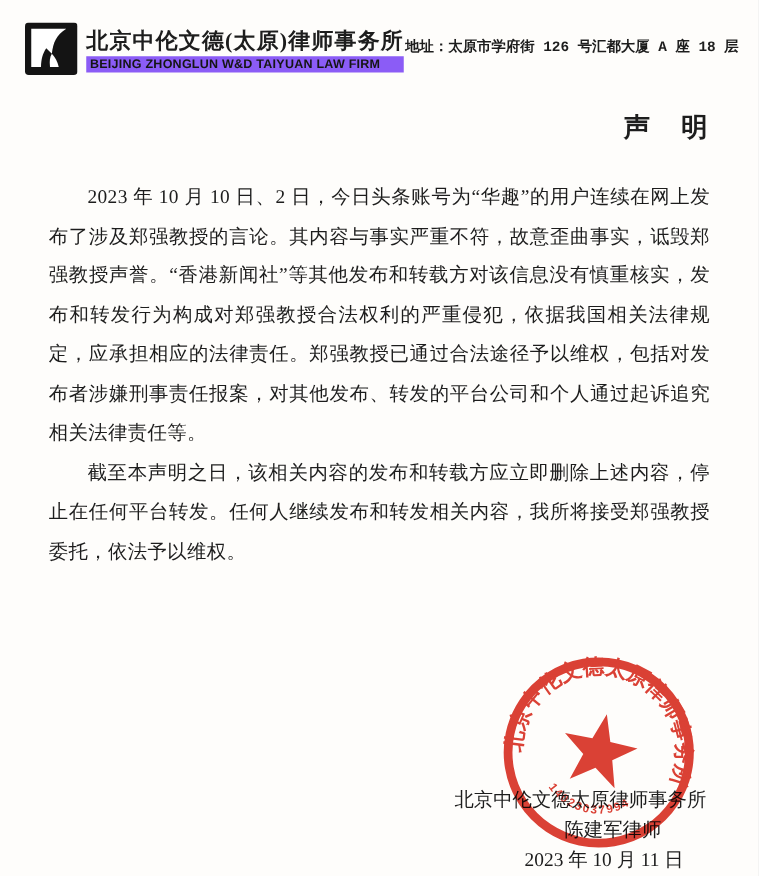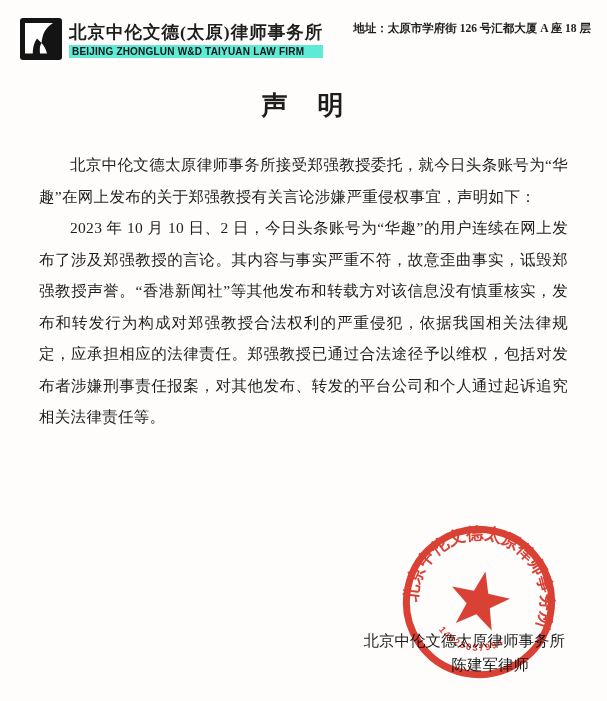--- a/index.html
+++ b/index.html
@@ -7,25 +7,25 @@
     position:relative;width:607px;height:701px;margin:0 auto;
     background:#fefdfb;color:#1d1d1d;overflow:hidden;
     font-family:"Liberation Serif","DejaVu Serif",serif;
   }
   
   .letterhead{position:absolute;top:18px;left:20px;right:16px;display:flex;justify-content:space-between;align-items:flex-start;}
   .logo-block{display:flex;align-items:center;gap:7px;}
   .logo-mark{width:42px;height:42px;flex:0 0 auto;}
   .logo-text{display:flex;flex-direction:column;gap:1px;}
   .firm-cn{font-size:17.5px;font-weight:700;letter-spacing:1px;font-family:"Liberation Serif","DejaVu Serif",serif;}
-  .firm-en{font-size:10px;font-weight:700;letter-spacing:.2px;background:#5eead4;color:#151515;padding:1px 3px;font-family:"Liberation Sans","DejaVu Sans",sans-serif;white-space:nowrap;}
-  .contact{margin-top:0;font-size:11.5px;font-weight:700;line-height:1.9;text-align:left;font-family:Liberation Serif, serif;white-space:nowrap;}
+  .firm-en{font-size:10px;font-weight:700;letter-spacing:.2px;background:#8b5cf6;color:#151515;padding:1px 3px;font-family:"Liberation Sans","DejaVu Sans",sans-serif;white-space:nowrap;}
+  .contact{margin-top:10px;font-size:11.5px;font-weight:700;line-height:1.9;text-align:left;font-family:Liberation Mono, monospace;white-space:nowrap;}
   
   .content{padding:88px 39px 0 39px;}
-  .title{margin:0 0 26px 0;text-align:center;font-size:26px;font-weight:700;letter-spacing:2px;}
+  .title{margin:0 0 26px 0;text-align:right;font-size:21px;font-weight:700;letter-spacing:2px;}
   .content p{margin:0;font-size:15.5px;line-height:31.5px;text-align:justify;text-indent:2em;letter-spacing:.3px;}
   .closing{text-indent:2em;}
   
   .signature{position:absolute;top:630px;right:40px;text-align:right;font-size:15.5px;line-height:22px;z-index:2;}
   .sig-firm{margin-right:2px;}
   .sig-lawyer{margin-right:38px;margin-top:2px;}
   .sig-date{margin-right:20px;margin-top:2px;}
   
   .seal{
     position:absolute;left:401px;top:524px;width:156px;height:156px;z-index:3;
@@ -52,27 +52,28 @@
         <span class="firm-en">BEIJING ZHONGLUN W&amp;D TAIYUAN LAW FIRM</span>
       </span>
     </div>
     <div class="contact">
       <div>地址：太原市学府街 126 号汇都大厦 A 座 18 层</div>
     </div>
   </div>
 
   <div class="content">
     <h1 class="title">声　明</h1>
-    <p>北京中伦文德太原律师事务所接受郑强教授委托，就今日头条账号为“华趣”在网上发布的关于郑强教授有关言论涉嫌严重侵权事宜，声明如下：</p>
     <p>2023 年 10 月 10 日、2 日，今日头条账号为“华趣”的用户连续在网上发布了涉及郑强教授的言论。其内容与事实严重不符，故意歪曲事实，诋毁郑强教授声誉。“香港新闻社”等其他发布和转载方对该信息没有慎重核实，发布和转发行为构成对郑强教授合法权利的严重侵犯，依据我国相关法律规定，应承担相应的法律责任。郑强教授已通过合法途径予以维权，包括对发布者涉嫌刑事责任报案，对其他发布、转发的平台公司和个人通过起诉追究相关法律责任等。</p>
+    <p>截至本声明之日，该相关内容的发布和转载方应立即删除上述内容，停止在任何平台转发。任何人继续发布和转发相关内容，我所将接受郑强教授委托，依法予以维权。</p>
   </div>
 
   <div class="signature">
     <div class="sig-firm">北京中伦文德太原律师事务所</div>
     <div class="sig-lawyer">陈建军律师</div>
+    <div class="sig-date">2023 年 10 月 11 日</div>
   </div>
 
   <div class="seal">
     <svg viewBox="0 0 200 200" width="156" height="156" aria-hidden="true">
       <defs>
         <path id="arcTop" d="M 25,127 A 80,80 0 1 1 175,127" fill="none"></path>
         <path id="arcBot" d="M 52,140 A 62,62 0 0 0 148,140" fill="none"></path>
       </defs>
       <circle cx="100" cy="100" r="93" fill="none" stroke="#d93226" stroke-width="9"></circle>
       <polygon fill="#d93226" points="100,60 109.4,87.1 138,87.6 115.2,104.9 123.5,132.4 100,116 76.5,132.4 84.8,104.9 62,87.6 90.6,87.1"></polygon>

